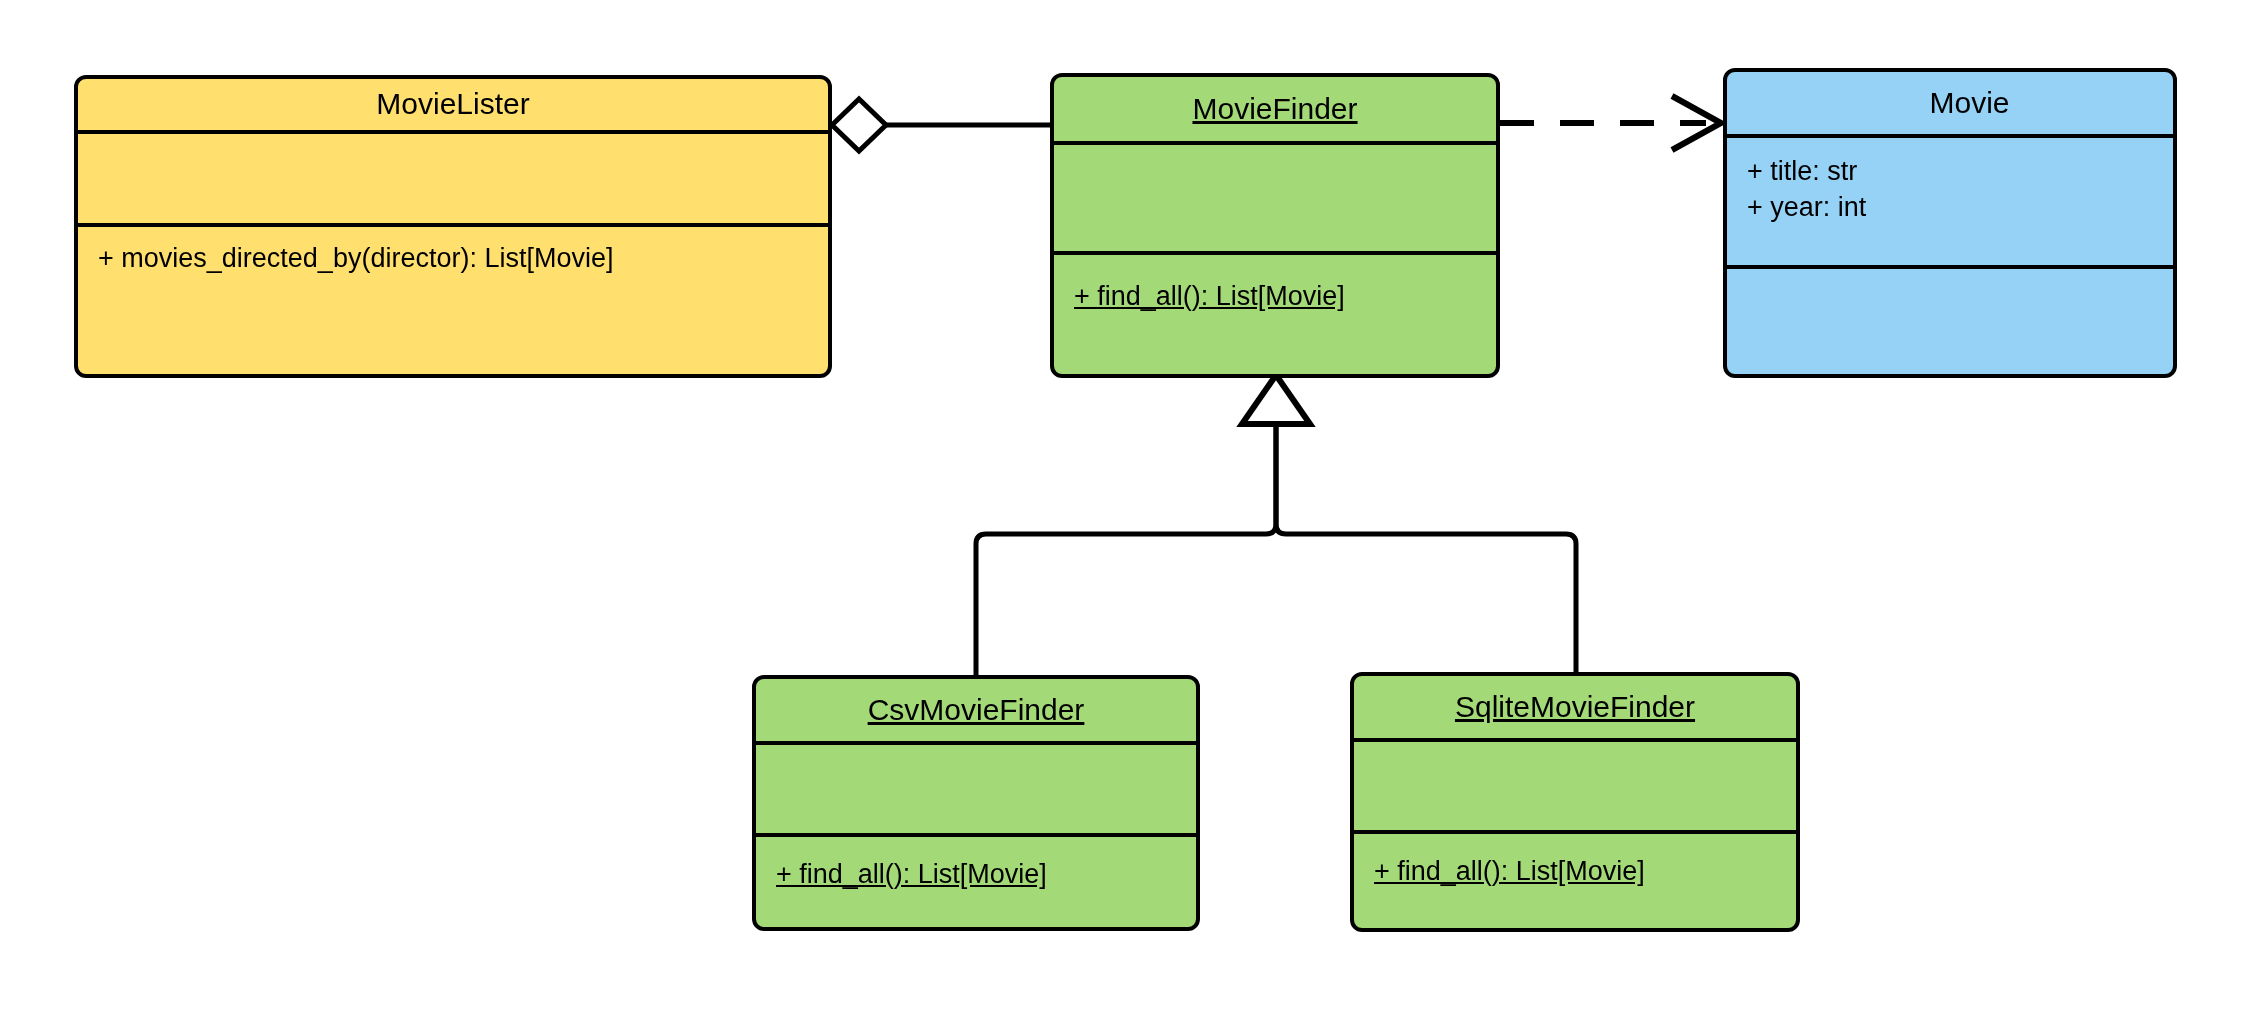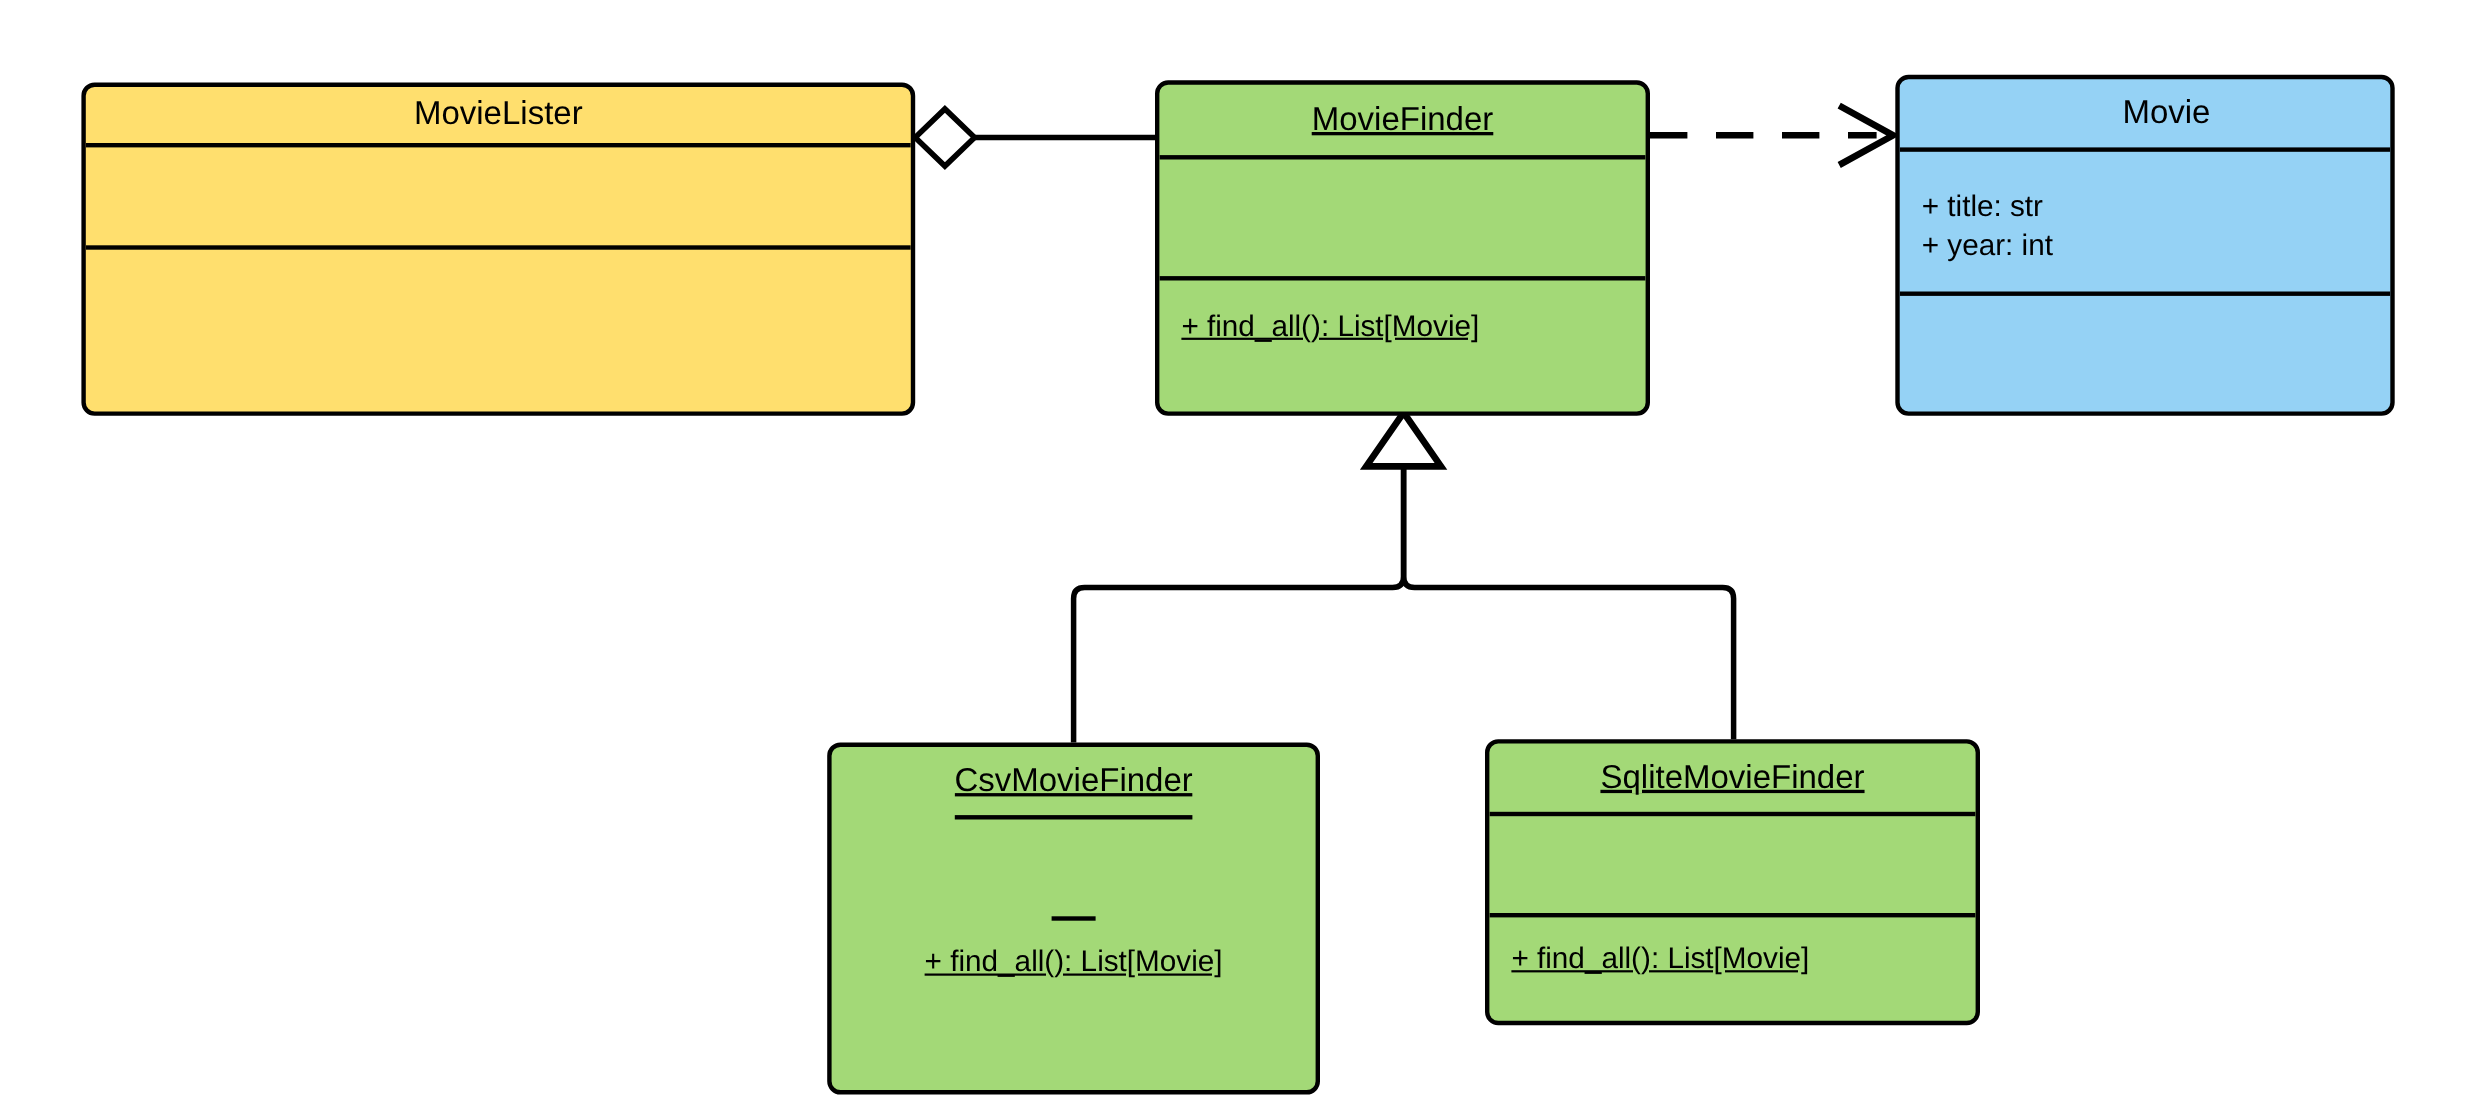--- a/index.html
+++ b/index.html
@@ -88,41 +88,42 @@
       <path d="M 1276 422 L 1276 524 Q 1276 534 1266 534 L 986 534 Q 976 534 976 544 L 976 675" fill="none" stroke="#000000" stroke-width="5"></path>
       <path d="M 1276 422 L 1276 524 Q 1276 534 1286 534 L 1566 534 Q 1576 534 1576 544 L 1576 672" fill="none" stroke="#000000" stroke-width="5"></path>
       <polygon points="1276,375 1310,424 1242,424" fill="#ffffff" stroke="#000000" stroke-width="6" stroke-linejoin="miter"></polygon>
     </g>
   </svg>
 
   <div class="uml-class fill-yellow" style="left:74px; top:75px; width:758px; height:303px;">
     <div class="uml-compartment uml-header" style="height:55px;">MovieLister</div>
     <div class="uml-compartment uml-attrs" style="height:93px;"></div>
     <div class="uml-compartment uml-methods" style="flex:1 1 auto;">
+      <div class="uml-row">+ movies_directed_by(director): List[Movie]</div>
     </div>
   </div>
 
   <div class="uml-class fill-green" style="left:1050px; top:73px; width:450px; height:305px;">
     <div class="uml-compartment uml-header" style="height:68px;">MovieFinder</div>
     <div class="uml-compartment uml-attrs" style="height:110px;"></div>
     <div class="uml-compartment uml-methods" style="flex:1 1 auto; padding-top:24px;">
       <div class="uml-row">+ find_all(): List[Movie]</div>
     </div>
   </div>
 
   <div class="uml-class fill-blue" style="left:1723px; top:68px; width:454px; height:310px;">
     <div class="uml-compartment uml-header" style="height:66px;padding-left:39px;">Movie</div>
-    <div class="uml-compartment uml-attrs" style="height:131px; padding-top:32px;">
+    <div class="uml-compartment uml-attrs" style="height:131px; padding-top:16px;">
       <div class="uml-row">+ title: str</div>
       <div class="uml-row">+ year: int</div>
     </div>
     <div class="uml-compartment uml-methods" style="flex:1 1 auto;"></div>
   </div>
 
-  <div class="uml-class fill-green" style="left:752px; top:675px; width:448px; height:320px;align-items:center;">
+  <div class="uml-class fill-green" style="left:752px; top:675px; width:448px; height:256px;">
     <div class="uml-compartment uml-header" style="height:66px;">CsvMovieFinder</div>
     <div class="uml-compartment uml-attrs" style="height:92px;"></div>
     <div class="uml-compartment uml-methods" style="flex:1 1 auto; padding-top:20px;">
       <div class="uml-row">+ find_all(): List[Movie]</div>
     </div>
   </div>
 
   <div class="uml-class fill-green" style="left:1350px; top:672px; width:450px; height:260px;">
     <div class="uml-compartment uml-header" style="height:66px;">SqliteMovieFinder</div>
     <div class="uml-compartment uml-attrs" style="height:92px;"></div>

